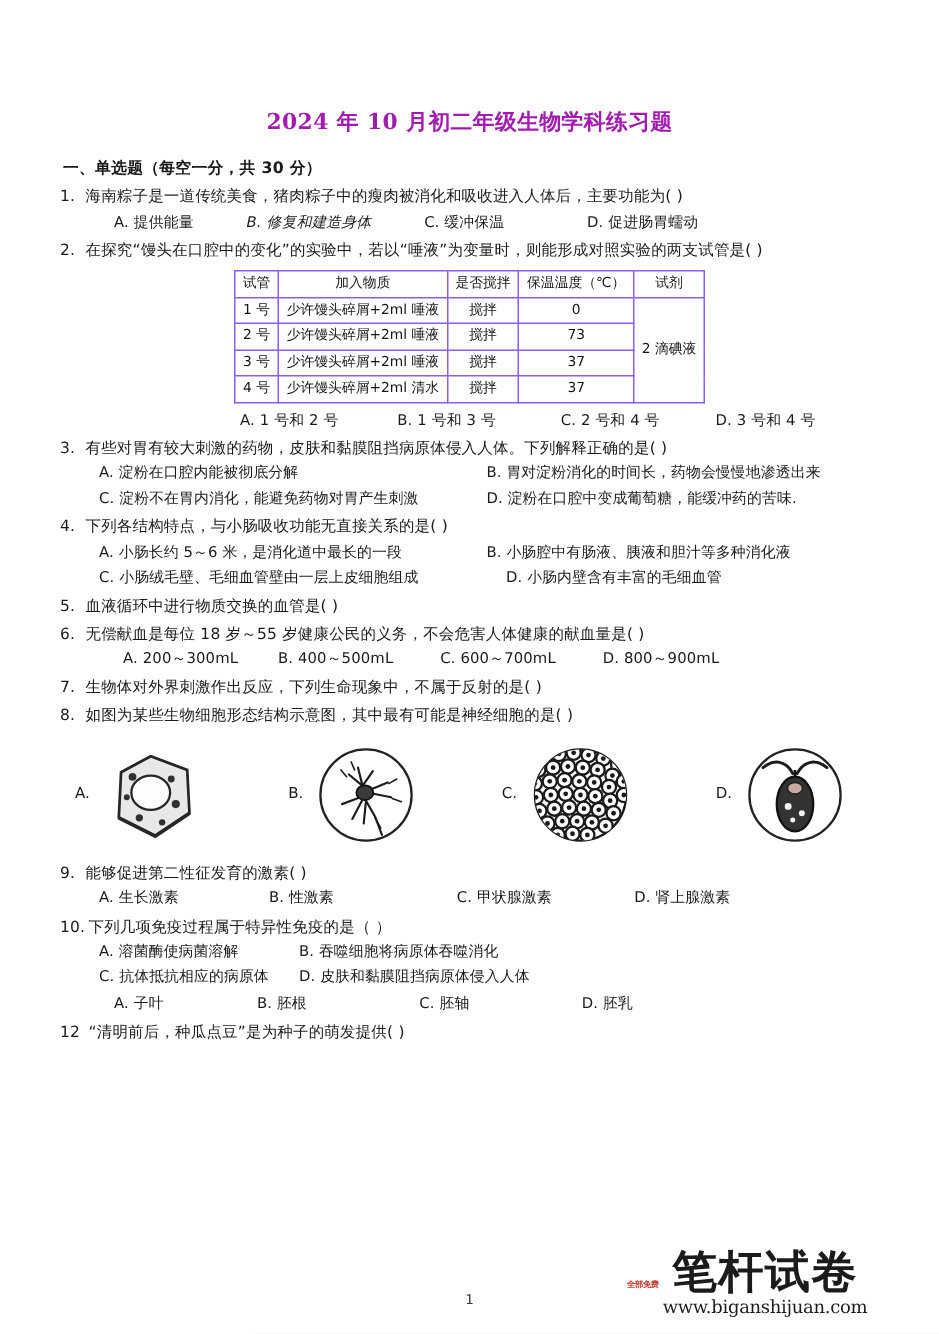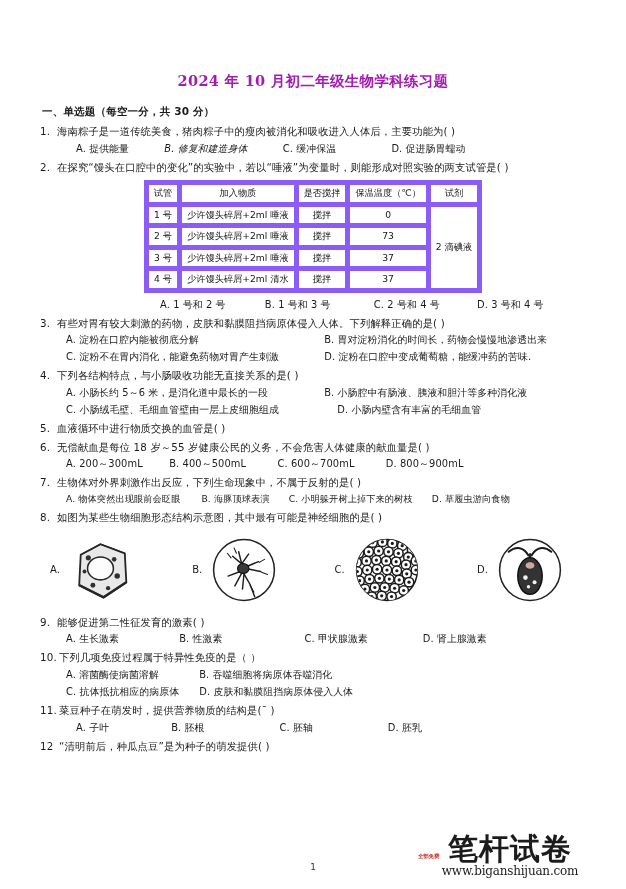--- a/index.html
+++ b/index.html
@@ -69,21 +69,21 @@
     margin: 5px 0 4px 0;
     display: flex;
     justify-content: center;
   }
   table.exp {
     border-collapse: collapse;
     font-size: 9.2px;
     color: #151515;
   }
   table.exp th, table.exp td {
-    border: 5px solid #8b5cf6;
+    border: 1px solid #8b5cf6;
     padding: 2px 5px;
     text-align: center;
     font-weight: normal;
     line-height: 1.35;
     white-space: nowrap;
   }
   table.exp th {
     font-weight: normal;
   }
   td.col-sub { text-align: left; padding-left: 6px; }
@@ -261,36 +261,30 @@
       <div class="q-stem">
         <span class="num">5.</span><span>血液循环中进行物质交换的血管是(    )</span>
       </div>
     </div>
 
     <div class="q">
       <div class="q-stem">
         <span class="num">6.</span><span>无偿献血是每位 18 岁～55 岁健康公民的义务，不会危害人体健康的献血量是(    )</span>
       </div>
       <div class="opts" style="padding-left:26px;">
-        <span class="opt" style="width:100px;">A. 200～300mL</span>
+        <span class="opt" style="width:100px;margin-left:16px;">A. 200～300mL</span>
         <span class="opt" style="width:105px;">B. 400～500mL</span>
         <span class="opt" style="width:105px;">C. 600～700mL</span>
         <span class="opt">D. 800～900mL</span>
       </div>
     </div>
 
     <div class="q">
       <div class="q-stem">
         <span class="num">7.</span><span>生物体对外界刺激作出反应，下列生命现象中，不属于反射的是(    )</span>
-      </div>
-      <div class="opts" style="padding-left:26px;font-size:9.2px;">
-        <span class="opt">A. 物体突然出现眼前会眨眼</span>
-        <span class="opt" style="margin-left:18px;">B. 海豚顶球表演</span>
-        <span class="opt" style="margin-left:16px;">C. 小明躲开树上掉下来的树枝</span>
-        <span class="opt" style="margin-left:16px;">D. 草履虫游向食物</span>
       </div>
     </div>
 
     <div class="q">
       <div class="q-stem">
         <span class="num">8.</span><span>如图为某些生物细胞形态结构示意图，其中最有可能是神经细胞的是(    )</span>
       </div>
 
       <div class="figures">
 
@@ -419,23 +413,20 @@
         <span class="opt" style="width:130px;">A. 溶菌酶使病菌溶解</span>
         <span class="opt">B. 吞噬细胞将病原体吞噬消化</span>
       </div>
       <div class="opts" style="padding-left:26px;">
         <span class="opt" style="width:130px;">C. 抗体抵抗相应的病原体</span>
         <span class="opt">D. 皮肤和黏膜阻挡病原体侵入人体</span>
       </div>
     </div>
 
     <div class="q">
-      <div class="q-stem indent-two">
-        <span class="num">11.</span><span>菜豆种子在萌发时，提供营养物质的结构是(¯  )</span>
-      </div>
       <div class="opts" style="padding-left:36px;">
         <span class="opt" style="width:92px;">A. 子叶</span>
         <span class="opt" style="width:105px;">B. 胚根</span>
         <span class="opt" style="width:105px;">C. 胚轴</span>
         <span class="opt">D. 胚乳</span>
       </div>
     </div>
 
     <div class="q">
       <div class="q-stem indent-two">

